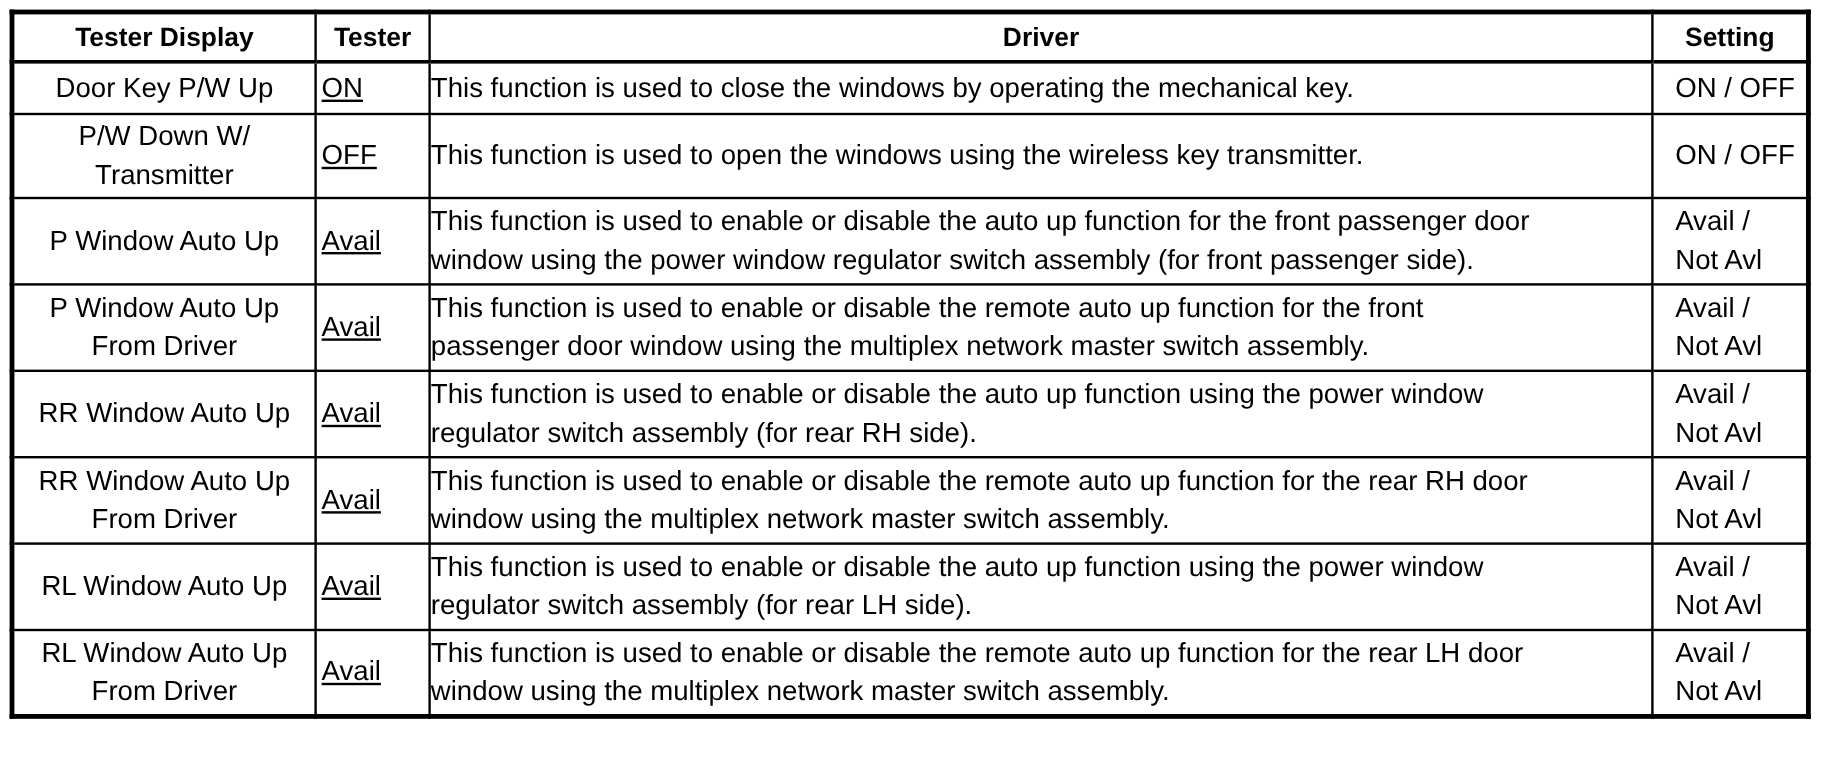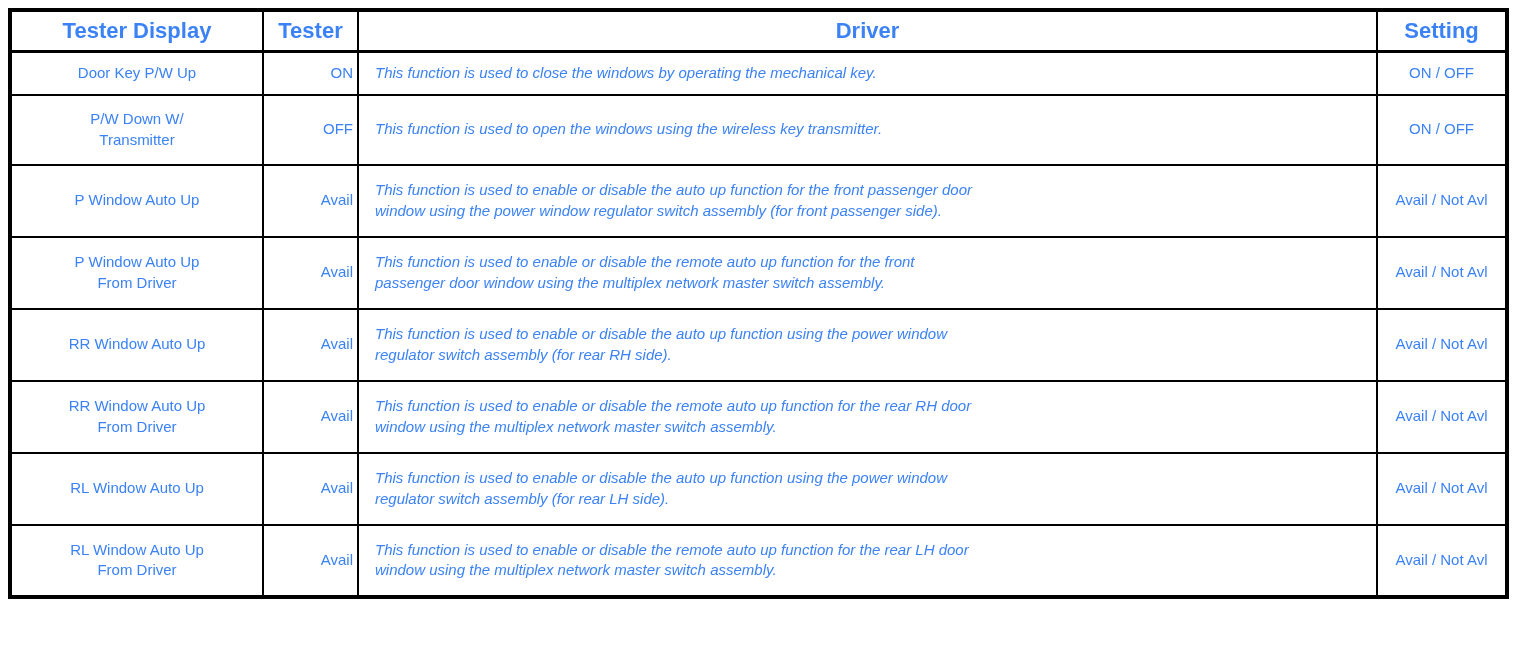--- a/index.html
+++ b/index.html
@@ -7,66 +7,66 @@
     padding: 0;
     background: #ffffff;
   }
   .page {
     width: 1520px;
     height: 646px;
     background: #ffffff;
     box-sizing: border-box;
     padding: 8px 12px 6px 8px;
     font-family: "Liberation Sans", sans-serif;
-    color: #3b82f6;
+    color: #000000;
   }
   table.spec-table {
     border-collapse: collapse;
     table-layout: fixed;
     width: 1497px;
     border: 4px solid #000000;
   }
   .spec-table col.c1 { width: 253px; }
   .spec-table col.c2 { width: 95px; }
   .spec-table col.c3 { width: 1019px; }
   .spec-table col.c4 { width: 130px; }
   .spec-table th,
   .spec-table td {
     border: 2px solid #000000;
     vertical-align: middle;
-    font-size: 15px;
+    font-size: 23px;
     line-height: 1.35;
     padding: 2px 4px;
     overflow: hidden;
   }
   .spec-table thead th {
     font-weight: bold;
     font-size: 22px;
     text-align: center;
     height: 34px;
     border-bottom: 3px solid #000000;
     padding: 2px 4px;
   }
   .spec-table td.c-tester {
     text-align: center;
     white-space: pre-line;
   }
   .spec-table td.c-default {
-    text-align: right;
+    text-align: left;
+    text-decoration: underline;
   }
   .spec-table td.c-content {
     text-align: left;
-    padding-left: 16px;
+    padding-left: 0;
     padding-right: 6px;
     white-space: pre-line;
-    font-style: italic;
   }
   .spec-table td.c-setting {
-    text-align: center;
-    padding-left: 6px;
+    text-align: left;
+    padding-left: 18px;
     padding-right: 6px;
   }
   tr.h-s { height: 43px; }
   tr.h-m { height: 70px; }
   tr.h-l { height: 72px; }
 </style>
 </head>
 <body>
 
 <div class="page">

